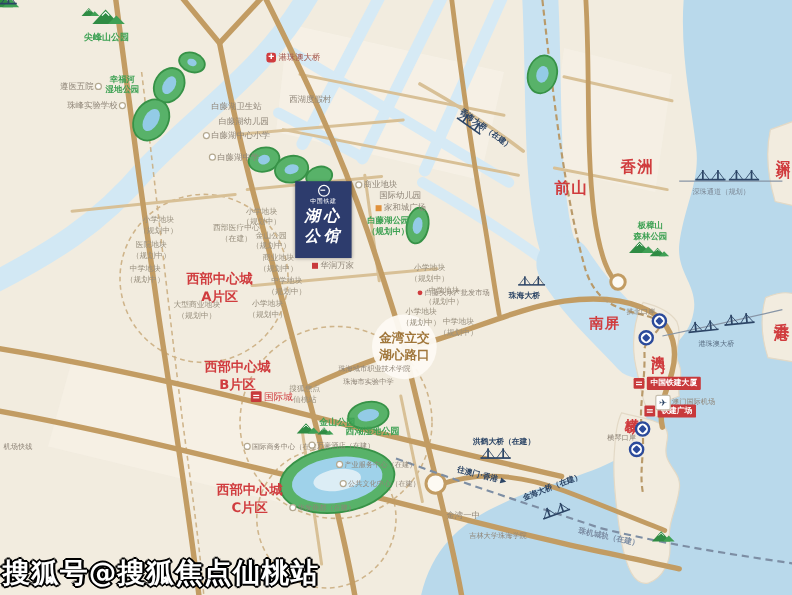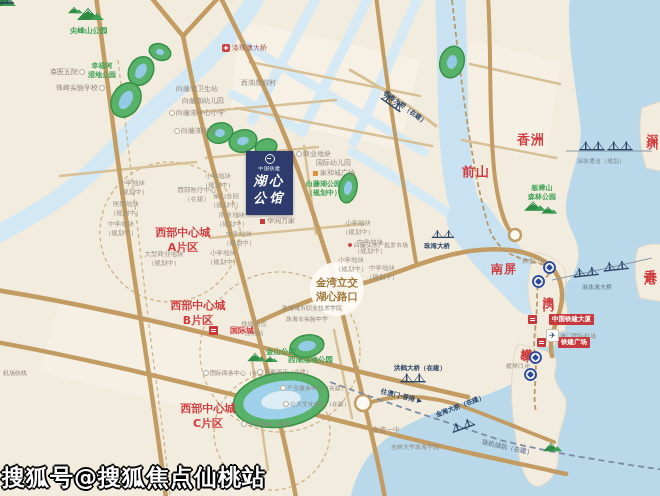--- a/index.html
+++ b/index.html
@@ -23,25 +23,25 @@
   .jn{position:absolute;z-index:6;color:#a0763a;font-weight:bold;font-size:10.5px;text-align:center;line-height:1.35;}
   .jn span{display:block;}
   .mk{display:inline-block;width:4px;height:4px;border:1px solid #b3a890;border-radius:50%;background:#fff;vertical-align:middle;margin:0 1px;}
   .dotred{display:inline-block;width:4px;height:4px;border-radius:50%;background:#d03c3e;vertical-align:middle;margin-right:2px;}
   .sqorange{display:inline-block;width:5px;height:5px;background:#e0913c;vertical-align:middle;margin-right:2px;}
   .sqred{display:inline-block;width:5px;height:5px;background:#c8393b;vertical-align:middle;margin-right:2px;}
   .hospic{display:inline-block;width:8px;height:8px;background:#d03c3e;color:#fff;font-size:6px;line-height:8px;text-align:center;border-radius:2px;margin-right:2px;vertical-align:middle;}
   .metro{position:absolute;width:9px;height:9px;border:2px solid #2b4a9b;background:#fff;border-radius:50%;z-index:6;}
   .metro::after{content:"";position:absolute;left:2px;top:2px;width:5px;height:5px;background:#2b4a9b;border-radius:1px;transform:rotate(45deg);}
   .airport{position:absolute;width:11px;height:11px;background:#fff;border:1px solid #c6bfae;border-radius:2px;color:#2c4566;font-size:8px;line-height:11px;text-align:center;z-index:6;}
-  .rbox{position:absolute;display:flex;align-items:center;gap:12px;z-index:6;}
+  .rbox{position:absolute;display:flex;align-items:center;gap:2px;z-index:6;}
   .rbox .mini{width:9px;height:9px;background:#c8393b;border-radius:1px;position:relative;flex:0 0 auto;}
   .rbox .mini::after{content:"";position:absolute;left:2px;top:3px;width:5px;height:1px;background:#fff;box-shadow:0 2px 0 #fff;}
   .rbox .tag{background:#c8393b;color:#fff;font-size:6.5px;font-weight:bold;padding:1px 3px;border-radius:1px;white-space:nowrap;}
-  .rbox .redtxt{color:#d03c3e;font-weight:bold;font-size:8px;white-space:nowrap;}
+  .rbox .redtxt{color:#d03c3e;font-weight:normal;font-size:8px;white-space:nowrap;}
   .proj{position:absolute;left:246px;top:151px;width:47px;height:64px;background:#2d3c6d;z-index:7;
         box-shadow:0 1px 3px rgba(0,0,0,.35);display:flex;flex-direction:column;align-items:center;
         padding-top:3px;box-sizing:border-box;}
   .proj .dev{color:#fff;font-size:5px;letter-spacing:.5px;display:flex;flex-direction:column;align-items:center;line-height:1.2;}
   .devmark{width:8px;height:8px;border:1px solid #fff;border-radius:50%;position:relative;margin-bottom:1px;}
   .devmark::after{content:"";position:absolute;left:1px;top:3px;width:4px;height:1px;background:#fff;}
   .proj .nm{color:#fff;font-weight:bold;font-size:13px;letter-spacing:3px;line-height:1.3;margin-top:2px;font-style:italic;text-align:center;}
   .proj .nm div{white-space:nowrap;}
   .wm{position:absolute;left:2px;top:462px;z-index:9;font-size:23px;font-weight:bold;color:#fff;letter-spacing:1px;white-space:nowrap;
       text-shadow:-2px 0 #000,2px 0 #000,0 -2px #000,0 2px #000,-1px -1px #000,1px 1px #000,-1px 1px #000,1px -1px #000;}
@@ -234,21 +234,21 @@
   </div>
   <div class="lbl zone" style="left:165px;top:299px;width:66px;">
     <span>西部中心城</span>
       <span>B片区</span>
   </div>
   <div class="lbl zone" style="left:175px;top:402px;width:66px;">
     <span>西部中心城</span>
       <span>C片区</span>
   </div>
 
-  <div class="lbl red dist" style="left:462px;top:164px;">前山</div>
+  <div class="lbl red dist" style="left:462px;top:150px;">前山</div>
   <div class="lbl red dist" style="left:517px;top:132px;">香洲</div>
   <div class="lbl red dist2" style="left:491px;top:262px;">南屏</div>
   <div class="lbl red dist2 vert" style="left:540px;top:286px;">澳门</div>
   <div class="lbl red dist2 vert" style="left:518px;top:338px;">横琴</div>
   <div class="lbl red dist2 vert" style="left:644px;top:124px;">深圳</div>
   <div class="lbl red dist vert" style="left:641px;top:258px;">香港</div>
 
   <div class="jn" style="left:309px;top:275px;width:56px;">
     <span>金湾立交</span>
       <span>湖心路口</span>

